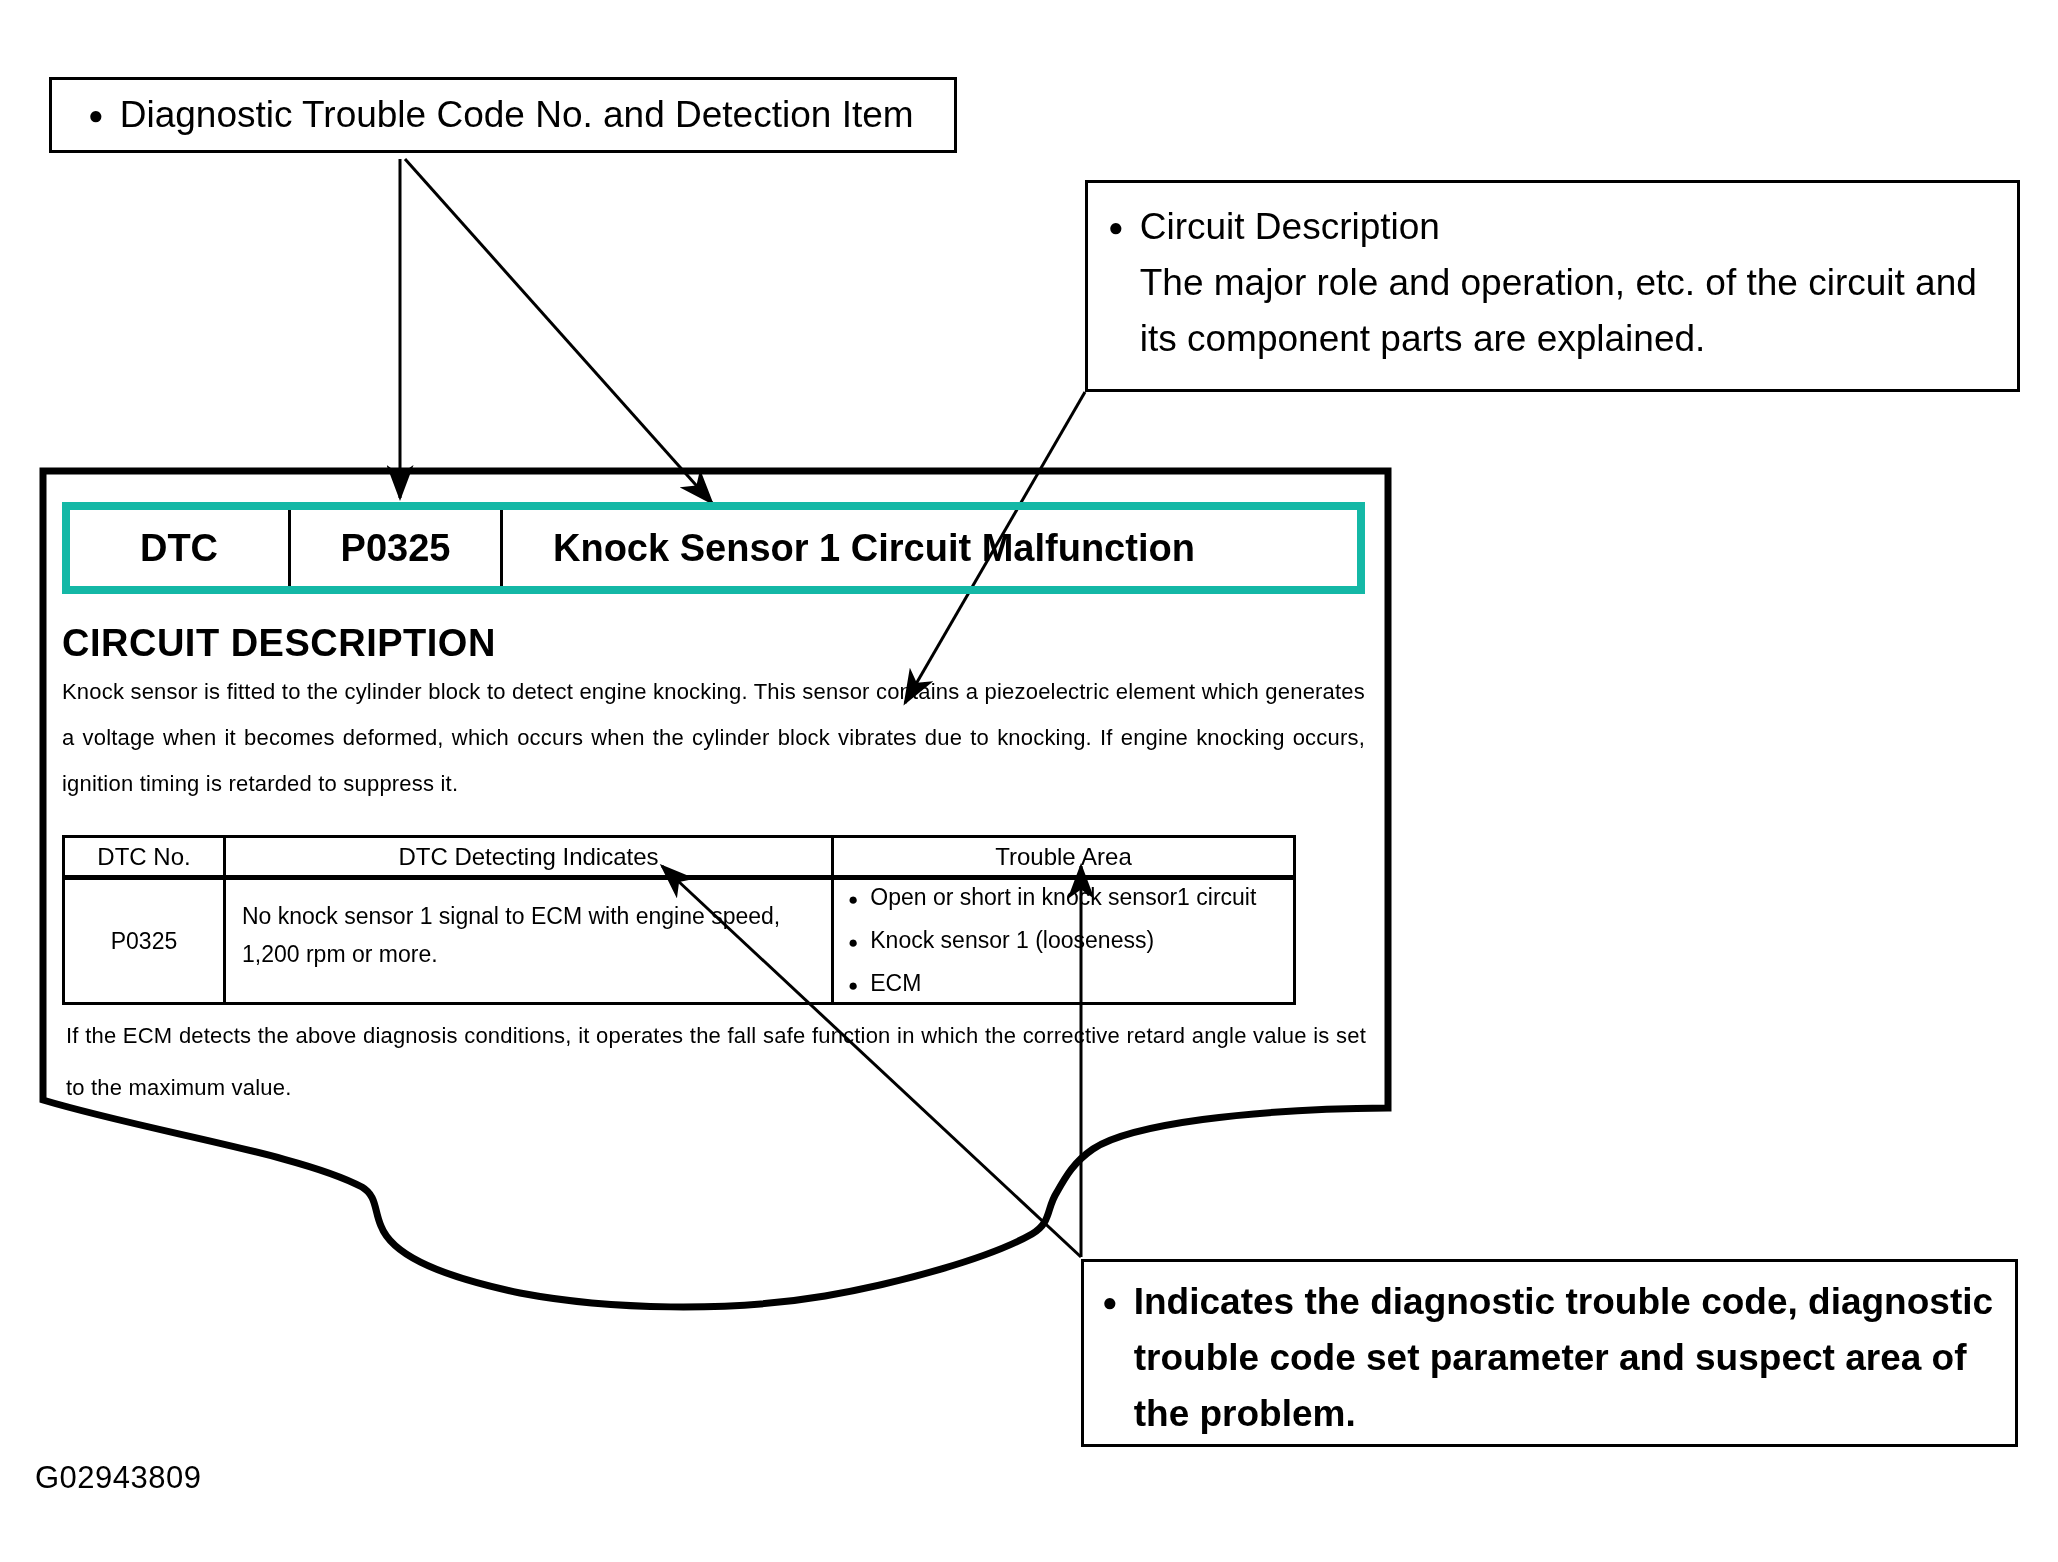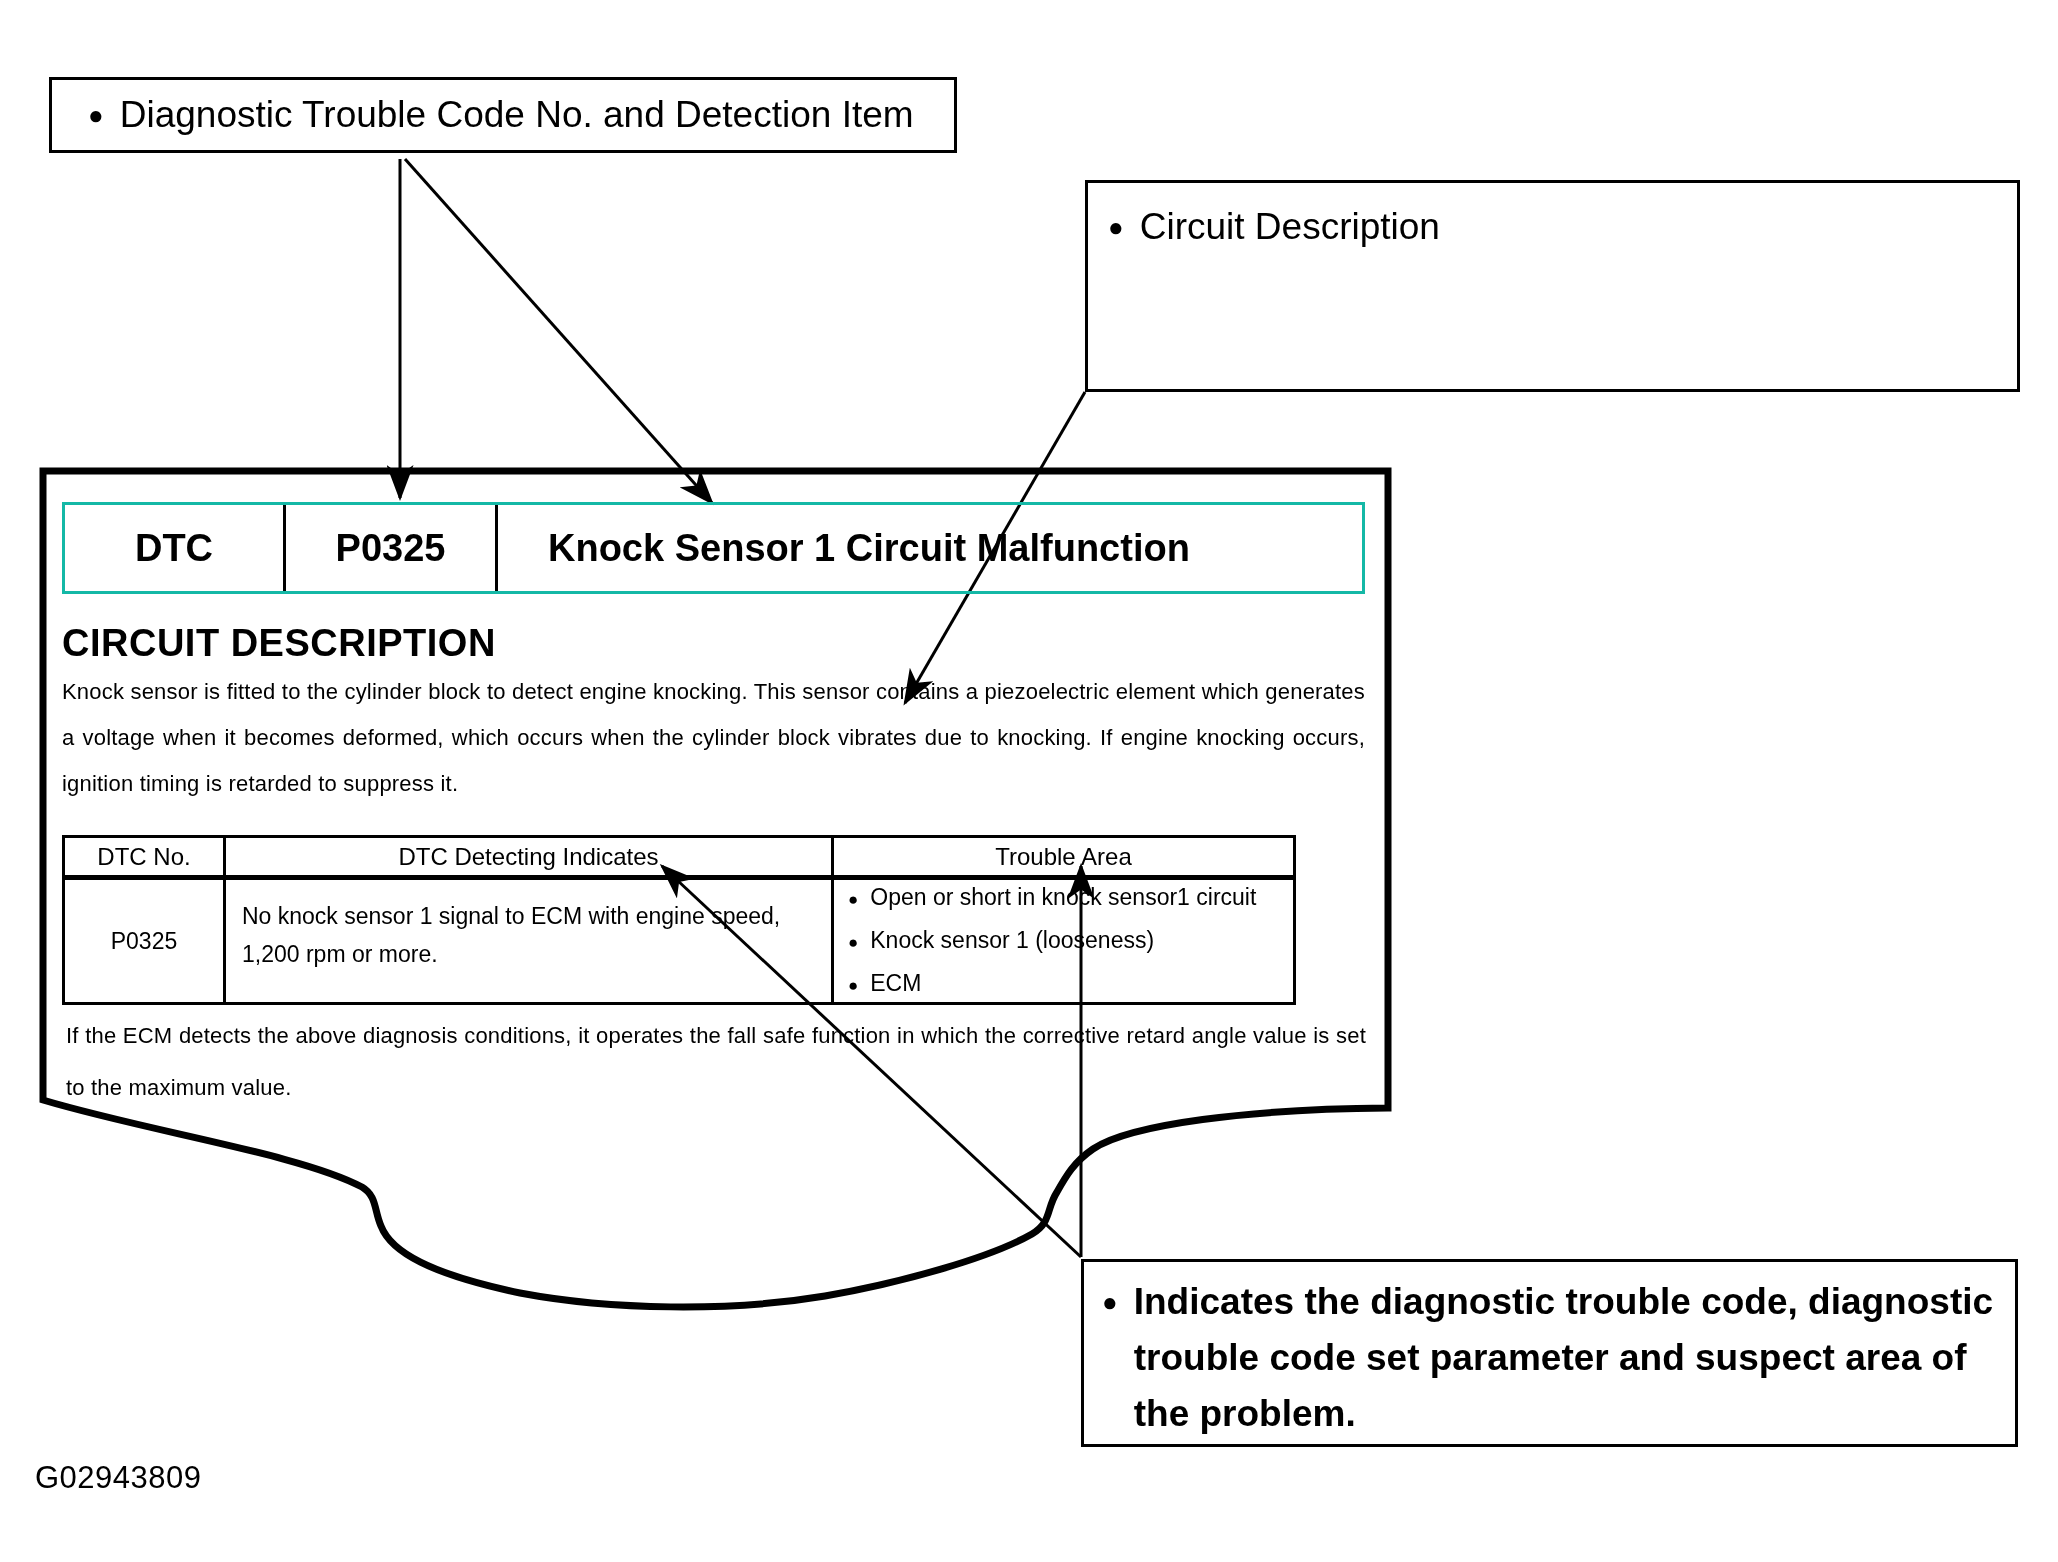--- a/index.html
+++ b/index.html
@@ -15,21 +15,21 @@
     position:absolute; background:#fff; border:3px solid #000;
     font-size:37px; line-height:56px; color:#000;
     box-sizing:border-box;
   }
   .callout .inner { display:flex; align-items:flex-start; }
   .bullet { display:inline-block; margin-right:16px; font-size:26px; line-height:56px; }
 
   
   .dtc-head {
     position:absolute; left:62px; top:502px; width:1303px; height:92px;
-    border:3px solid #14b8a6; box-sizing:border-box;
+    border:8px solid #14b8a6; box-sizing:border-box;
     display:grid; grid-template-columns:218px 212px auto;
     font-weight:bold; font-size:38px;
   }
   .dtc-head > div { display:flex; align-items:center; justify-content:center; box-sizing:border-box; }
   .dtc-head > div + div { border-left:3px solid #000; }
   .dtc-head .title { justify-content:flex-start; padding-left:50px; }
 
   .section-heading {
     position:absolute; left:62px; top:622px;
     font-weight:bold; font-size:38px; letter-spacing:0.5px;
@@ -103,20 +103,21 @@
     <span class="bullet">●</span>
     <span>Diagnostic Trouble Code No. and Detection Item</span>
   </div>
 </div>
 
 <div class="callout" style="left:1085px; top:180px; width:935px; height:212px; padding:16px 12px 0 20px;">
   <div class="inner">
     <span class="bullet">●</span>
     <span style="width:880px;">
       <span>Circuit Description</span><br>
+      <span>The major role and operation, etc. of the circuit and its component parts are explained.</span>
     </span>
   </div>
 </div>
 
 <div class="callout" style="left:1081px; top:1259px; width:937px; height:188px; padding:12px 12px 0 18px;">
   <div class="inner">
     <span class="bullet">●</span>
     <span style="width:866px;font-weight:bold;">Indicates the diagnostic trouble code, diagnostic trouble code set parameter and suspect area of the problem.</span>
   </div>
 </div>

